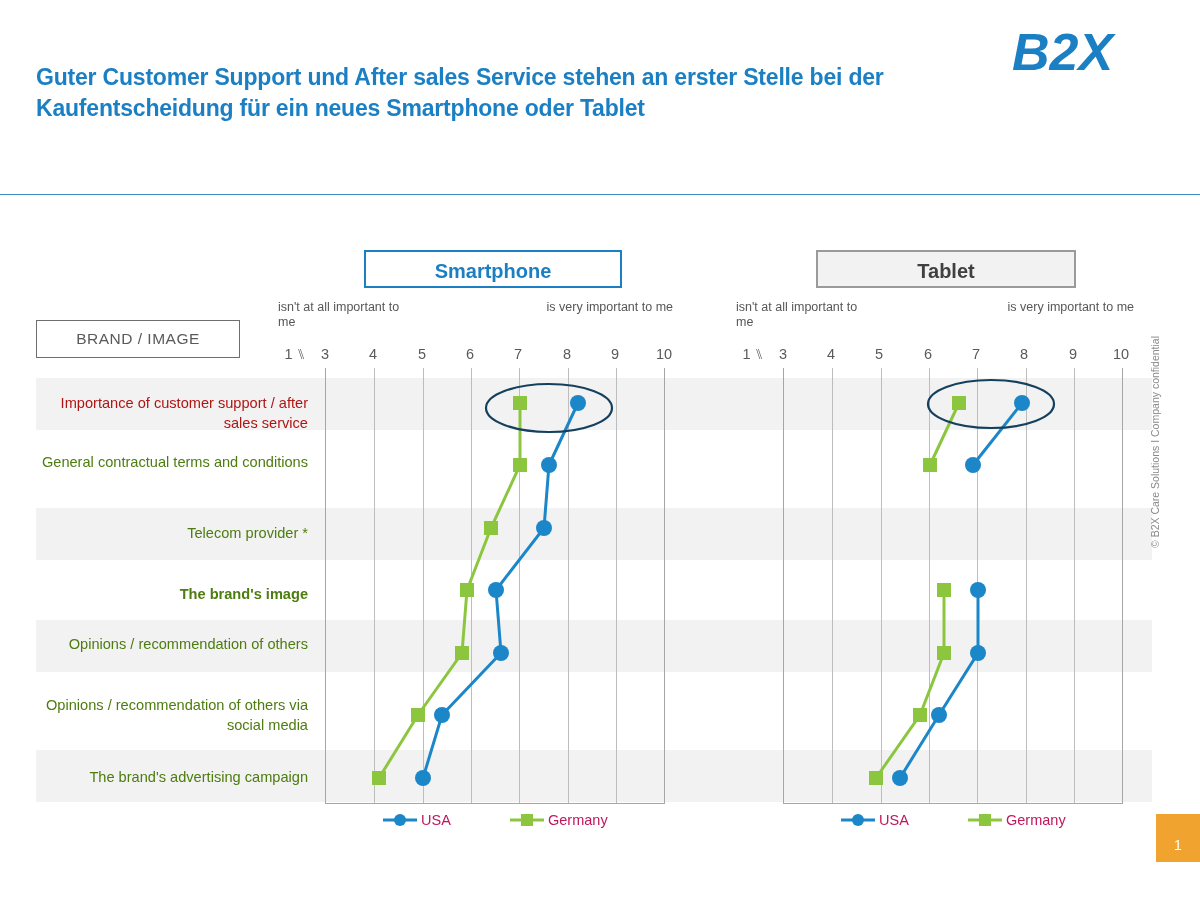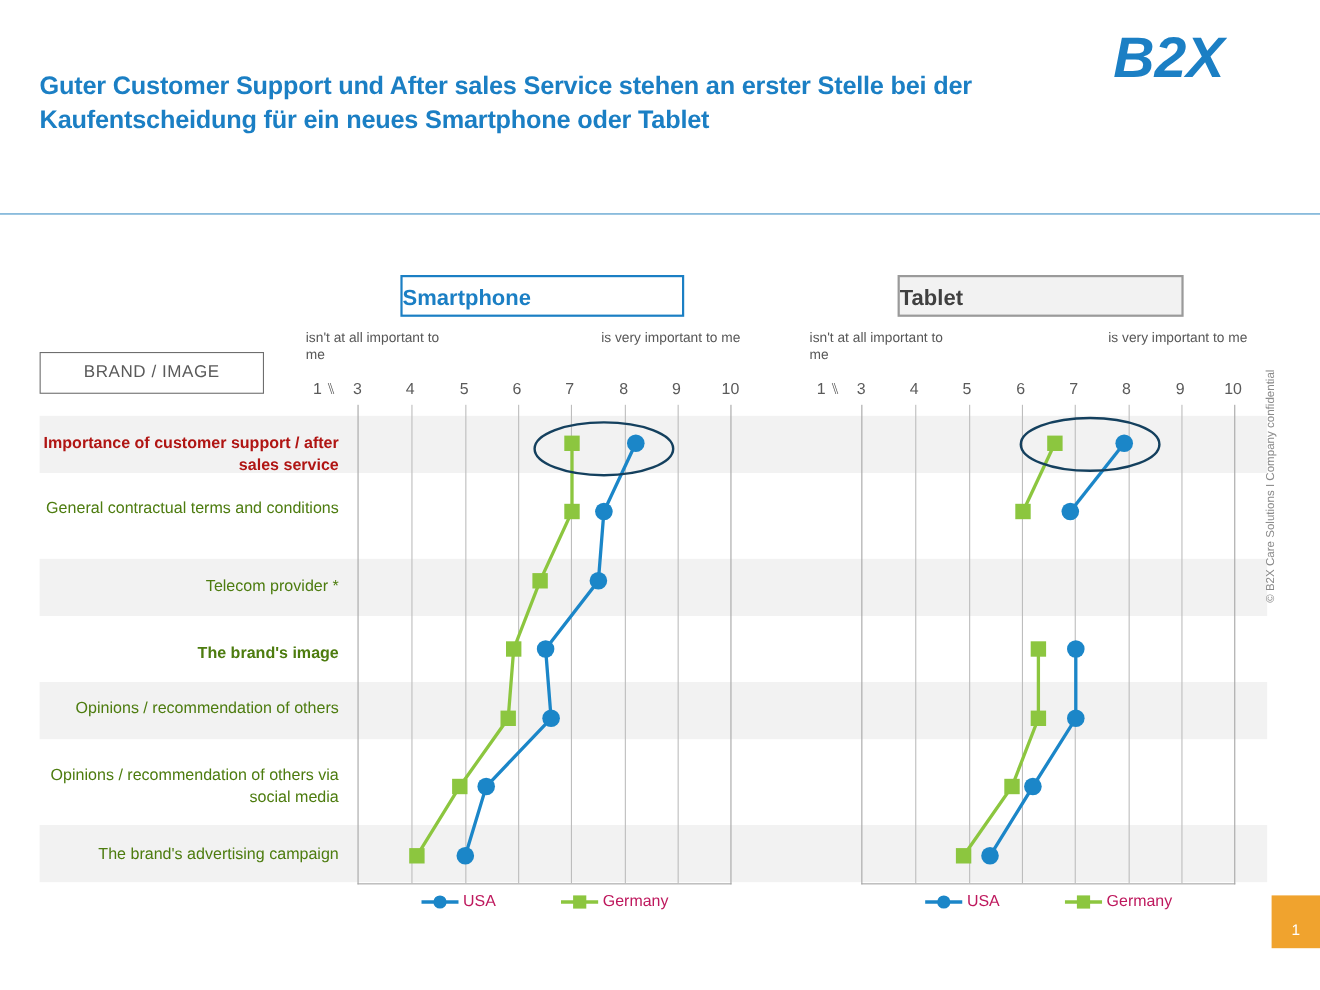--- a/index.html
+++ b/index.html
@@ -42,20 +42,21 @@
     top: 194px;
     width: 1200px;
     height: 1px;
     background: #3E8FC6;
   }
   .panel-title {
     position: absolute;
     top: 0;
     height: 38px;
     line-height: 38px;
+    text-align: center;
     font-size: 20px;
     font-weight: bold;
     box-sizing: border-box;
   }
   .panel-title.smartphone {
     left: 364px; width: 258px;
     border: 2px solid #1B7FC4;
     color: #1B7FC4;
     background: #ffffff;
   }
@@ -124,21 +125,21 @@
     width: 276px;
     text-align: right;
     font-size: 14.6px;
     color: #4d7c0f;
     line-height: 20px;
     padding-right: 4px;
     box-sizing: border-box;
   }
   .rowlabel.highlight {
     color: #B01513;
-    font-weight: bold;
+    font-weight: normal;
   }
   .rowband {
     position: absolute;
     left: 36px;
     background: #F2F2F2;
   }
 
   
   svg.series { position: absolute; left: 0; top: 0; overflow: visible; }
 

